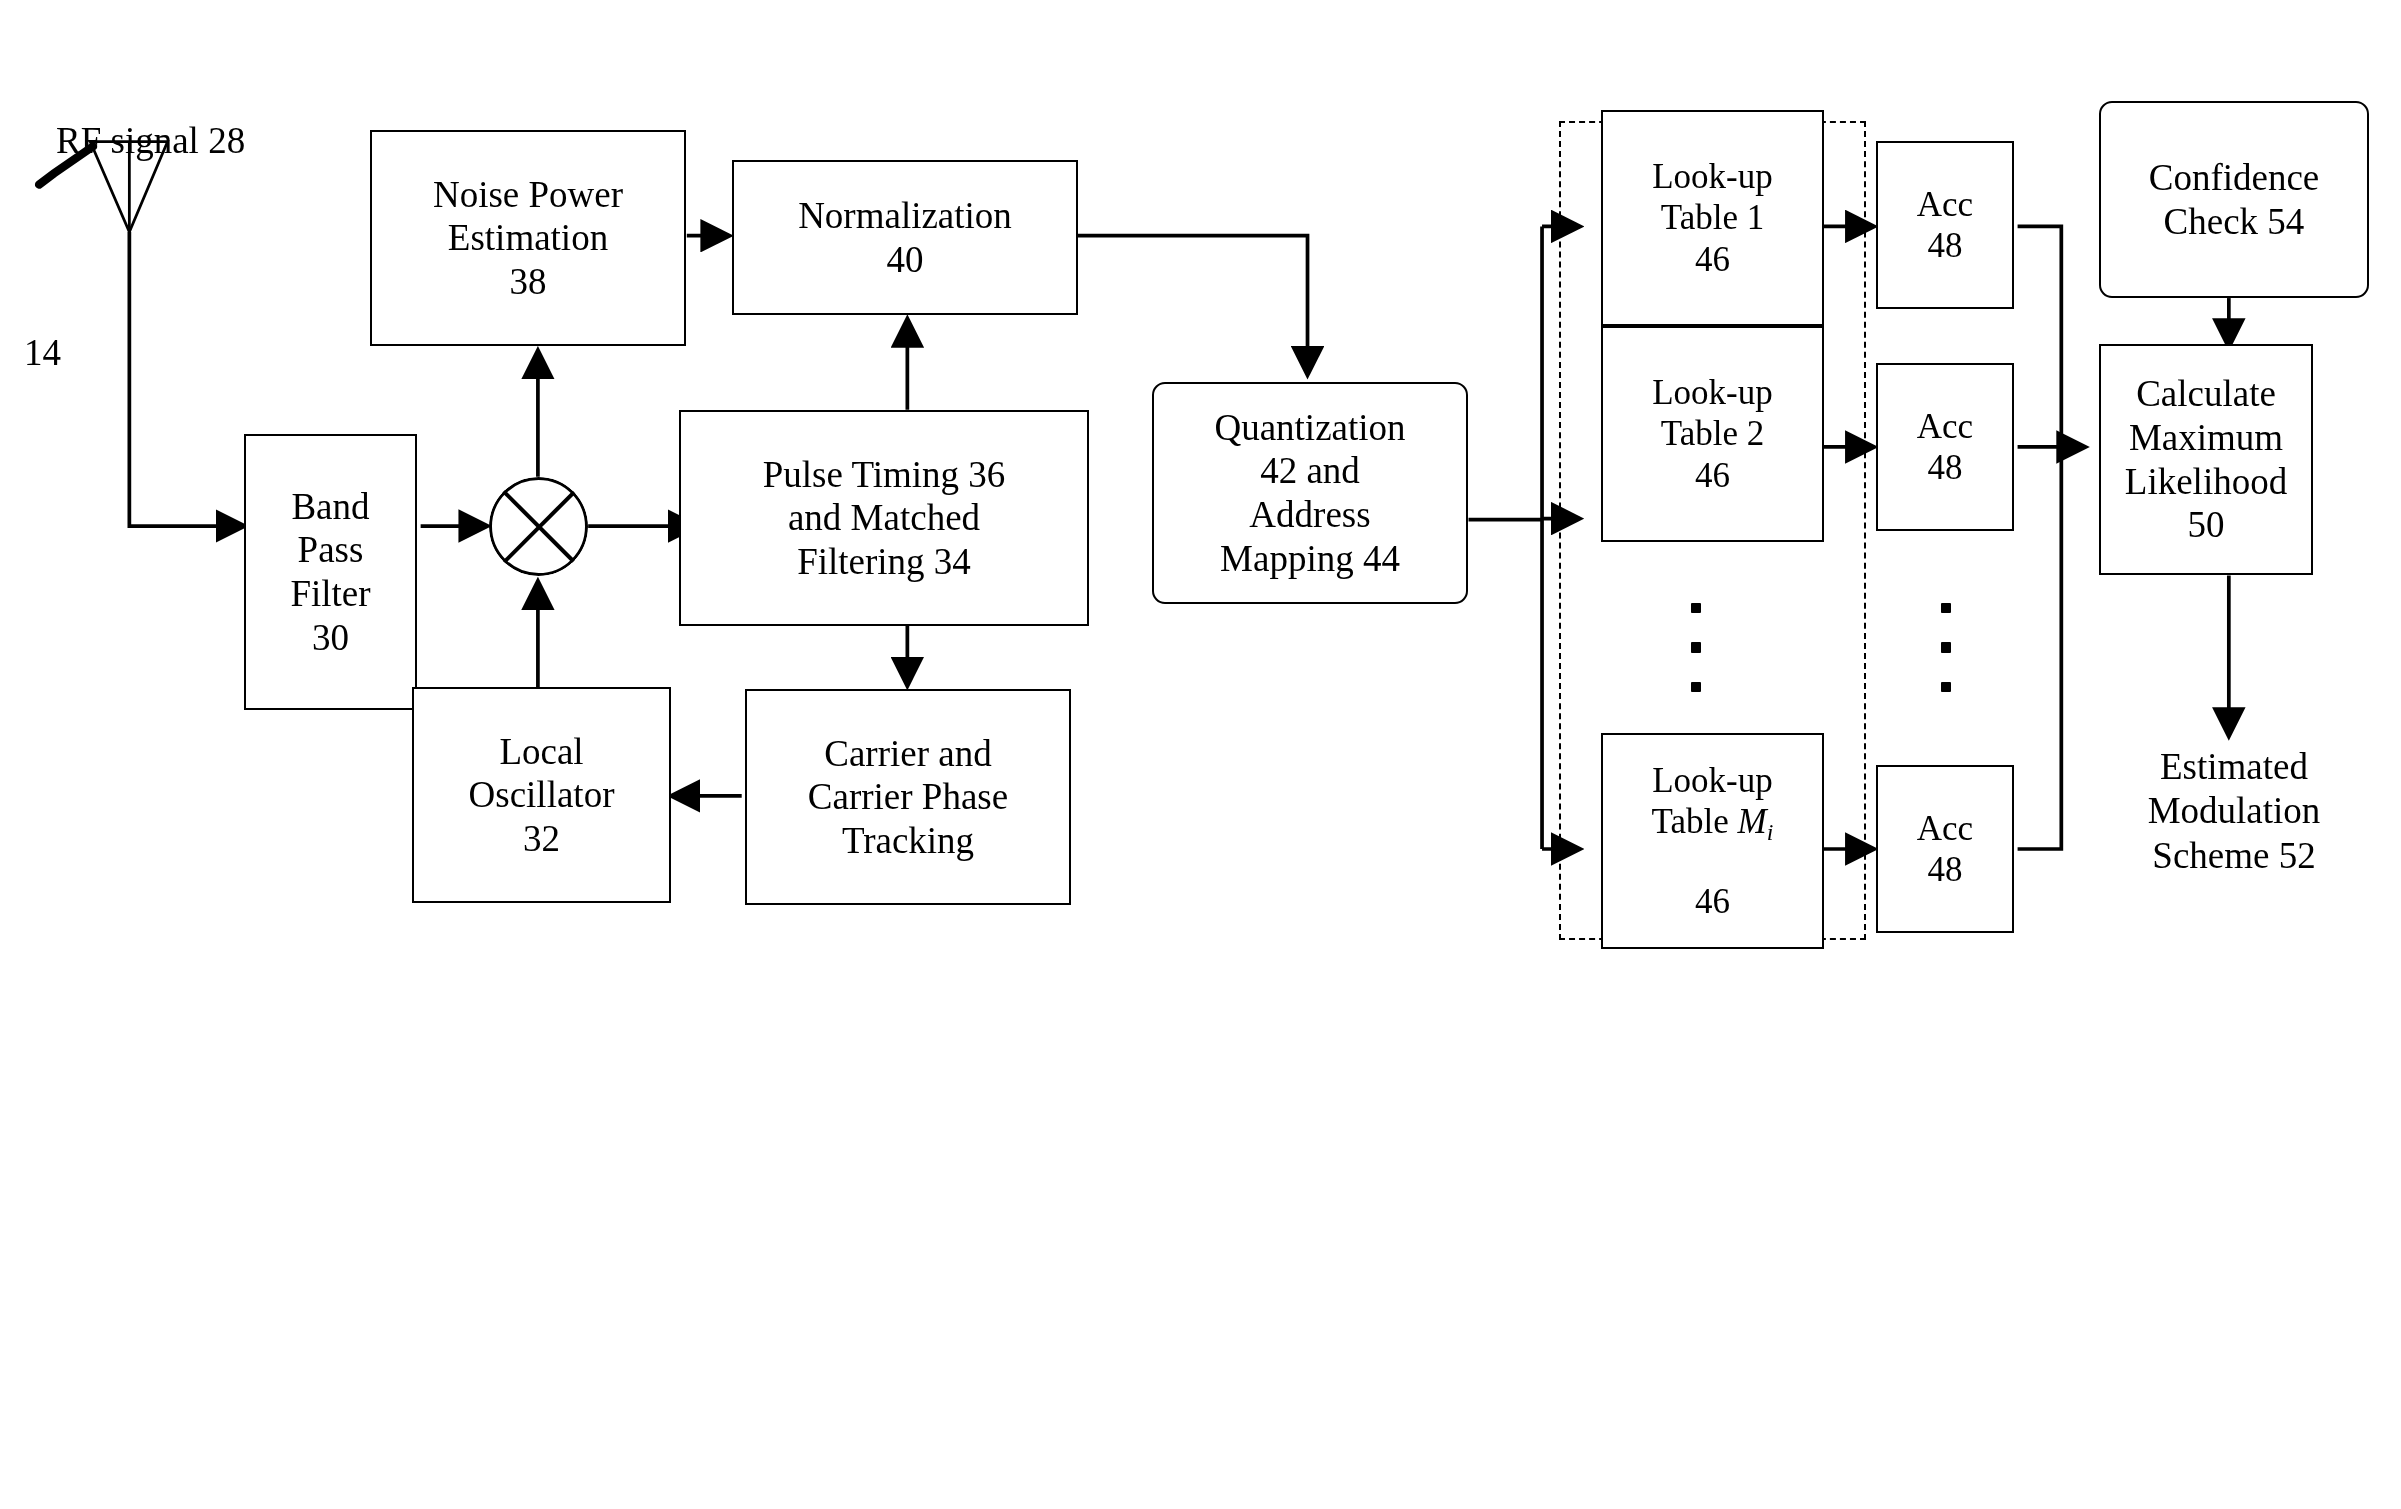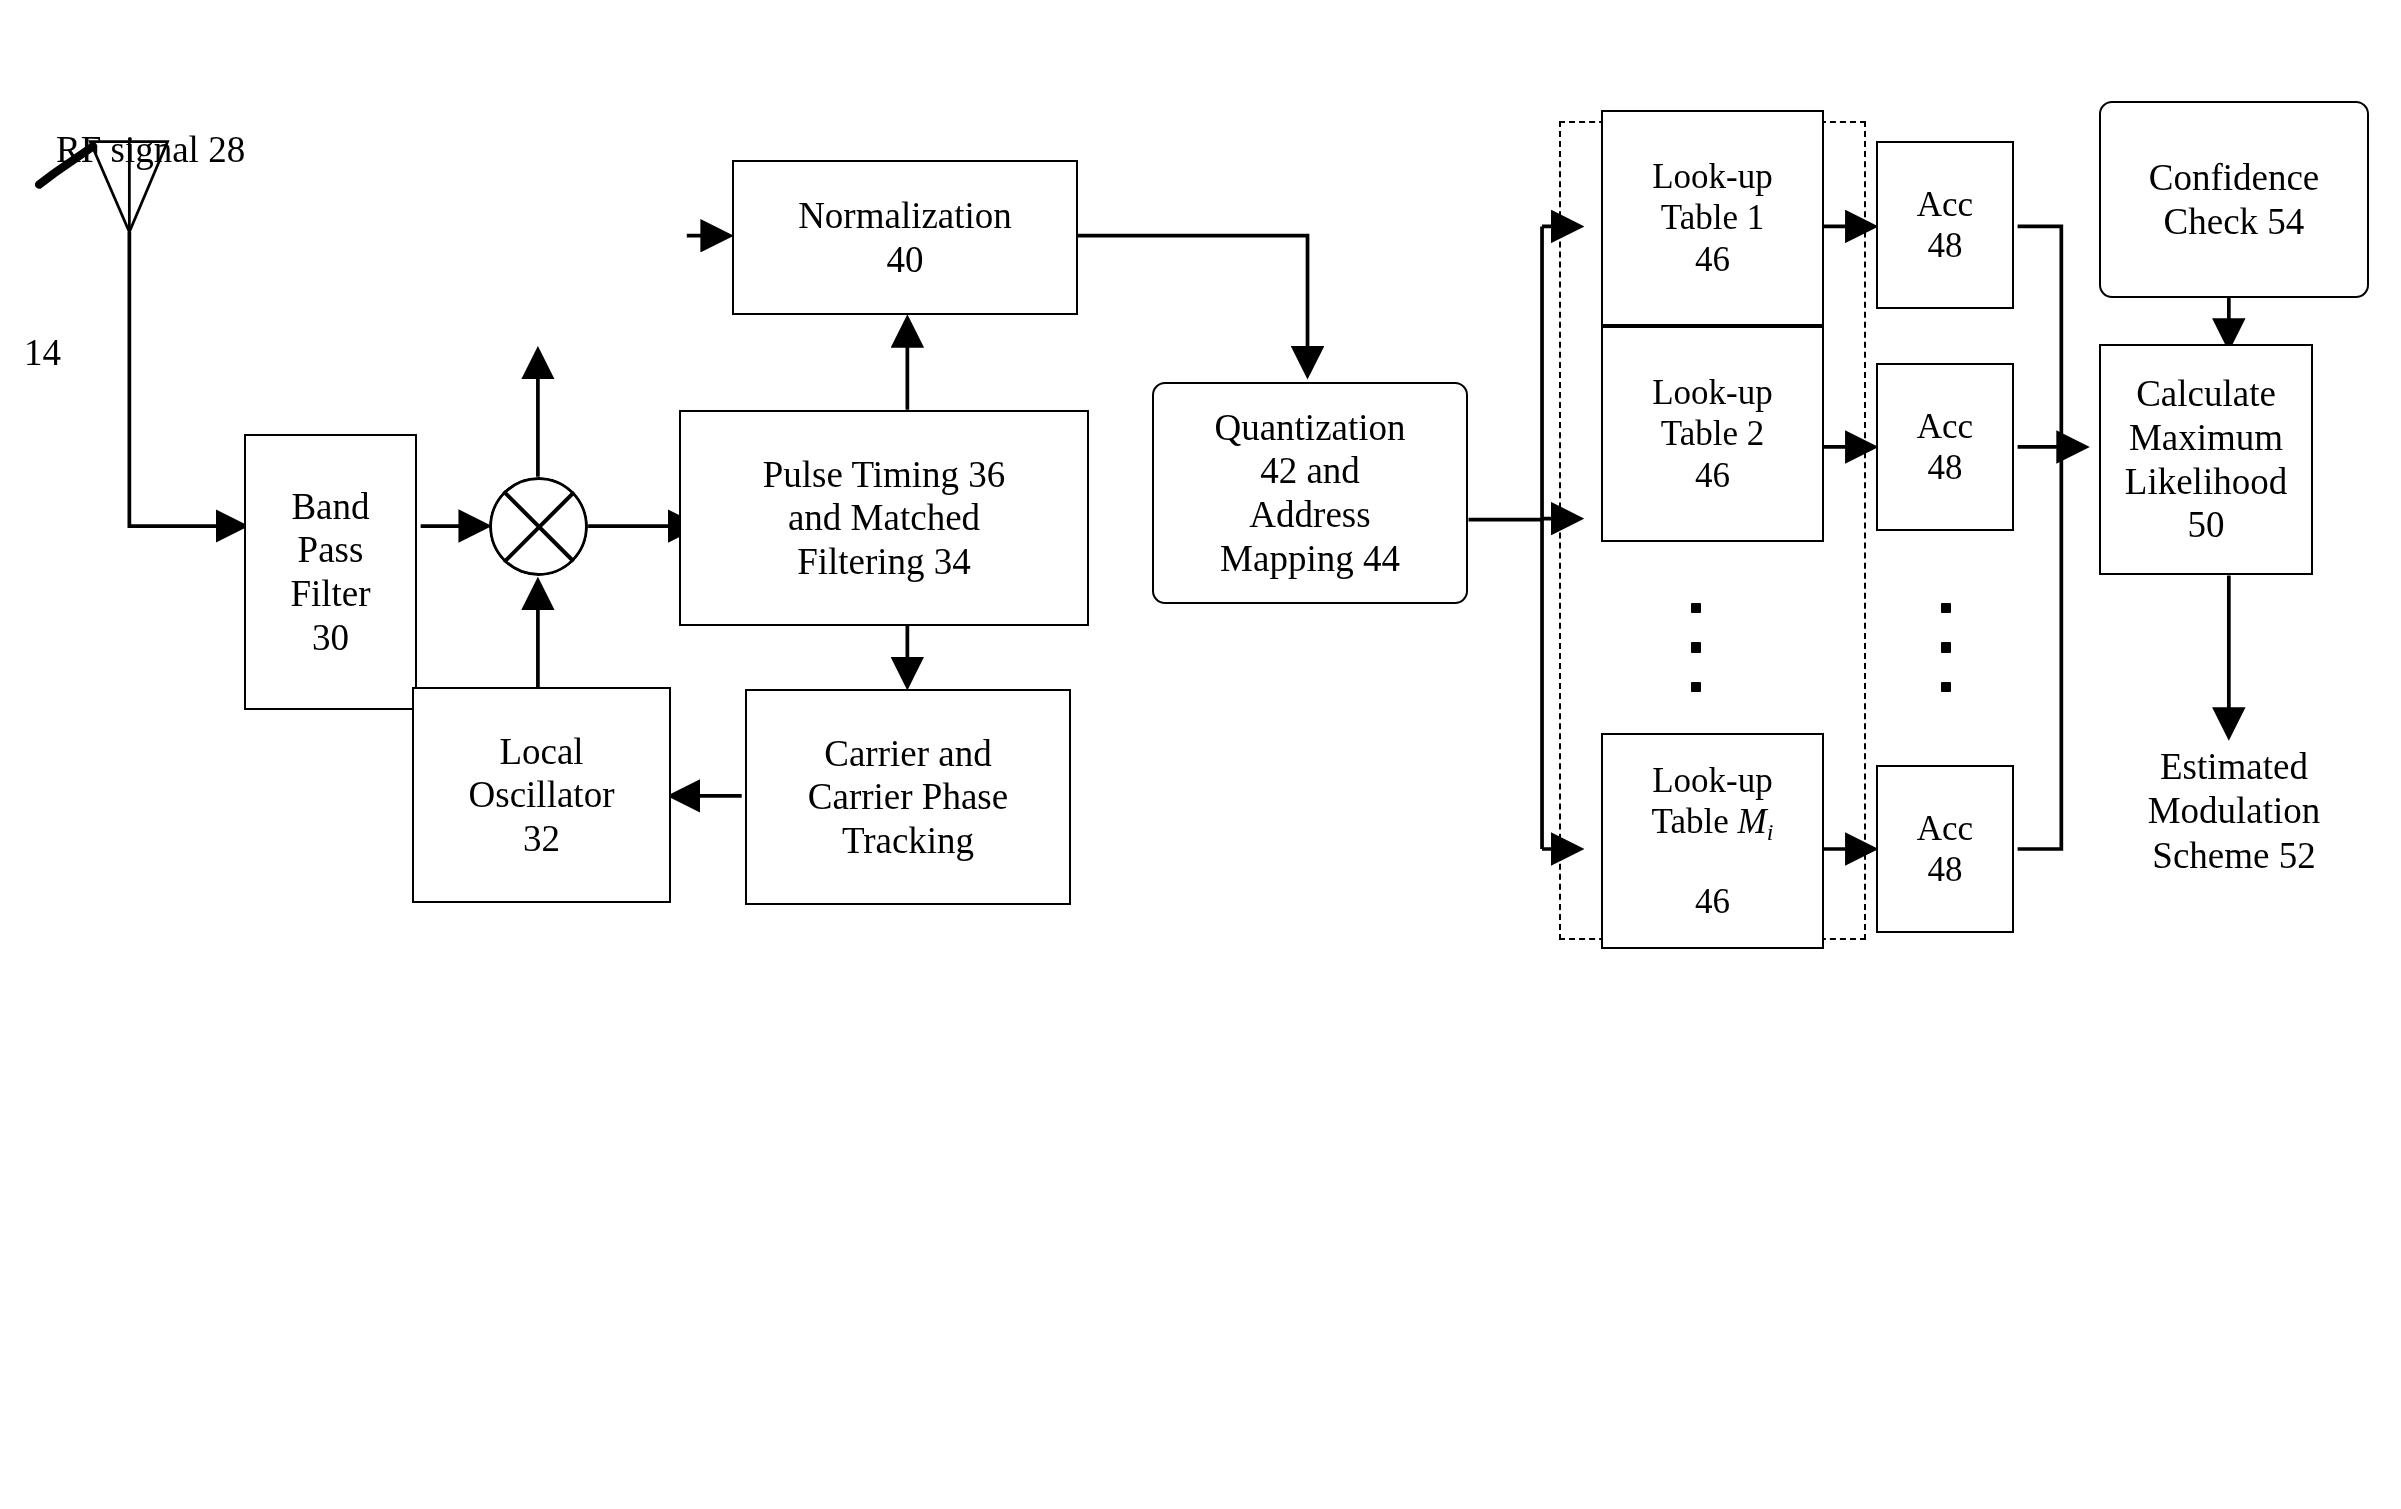--- a/index.html
+++ b/index.html
@@ -81,28 +81,33 @@
       <path d="M2168,243 L2215,243 L2215,480"></path>
       <path d="M2168,912 L2215,912 L2215,480"></path>
       <path d="M2168,480 L2240,480" marker-end="url(#ah)"></path>
 
       <path d="M2395,320 L2395,372" marker-end="url(#ah)"></path>
 
       <path d="M2395,618 L2395,790" marker-end="url(#ah)"></path>
     </g>
   </svg>
 
-  <div class="lbl f40" style="left:56px;top:119px;width:372px;text-align:left;margin-top:9px;">RF signal  28</div>
+  <div class="lbl f40" style="left:56px;top:119px;width:372px;text-align:left;">RF signal  28</div>
 
   <div class="lbl f40" style="left:24px;top:331px;width:84px;text-align:left;">14</div>
 
   <div class="mixclip" style="left:489px;top:477px;width:99px;height:99px;">
     <div class="mix" style="left:0;top:0;width:99px;height:99px;"></div>
   </div>
 
+  <div class="box f40" style="left:370px;top:130px;width:316px;height:216px;">
+    <span class="txt" style="white-space:pre-line;">Noise Power
+Estimation
+38</span>
+  </div>
 
   <div class="box f40" style="left:732px;top:160px;width:346px;height:155px;">
     <span class="txt" style="white-space:pre-line;">Normalization
 40</span>
   </div>
 
   <div class="box f40" style="left:244px;top:389px;width:173px;height:276px;margin-top:45px;">
     <span class="txt" style="white-space:pre-line;">Band
 Pass
 Filter

